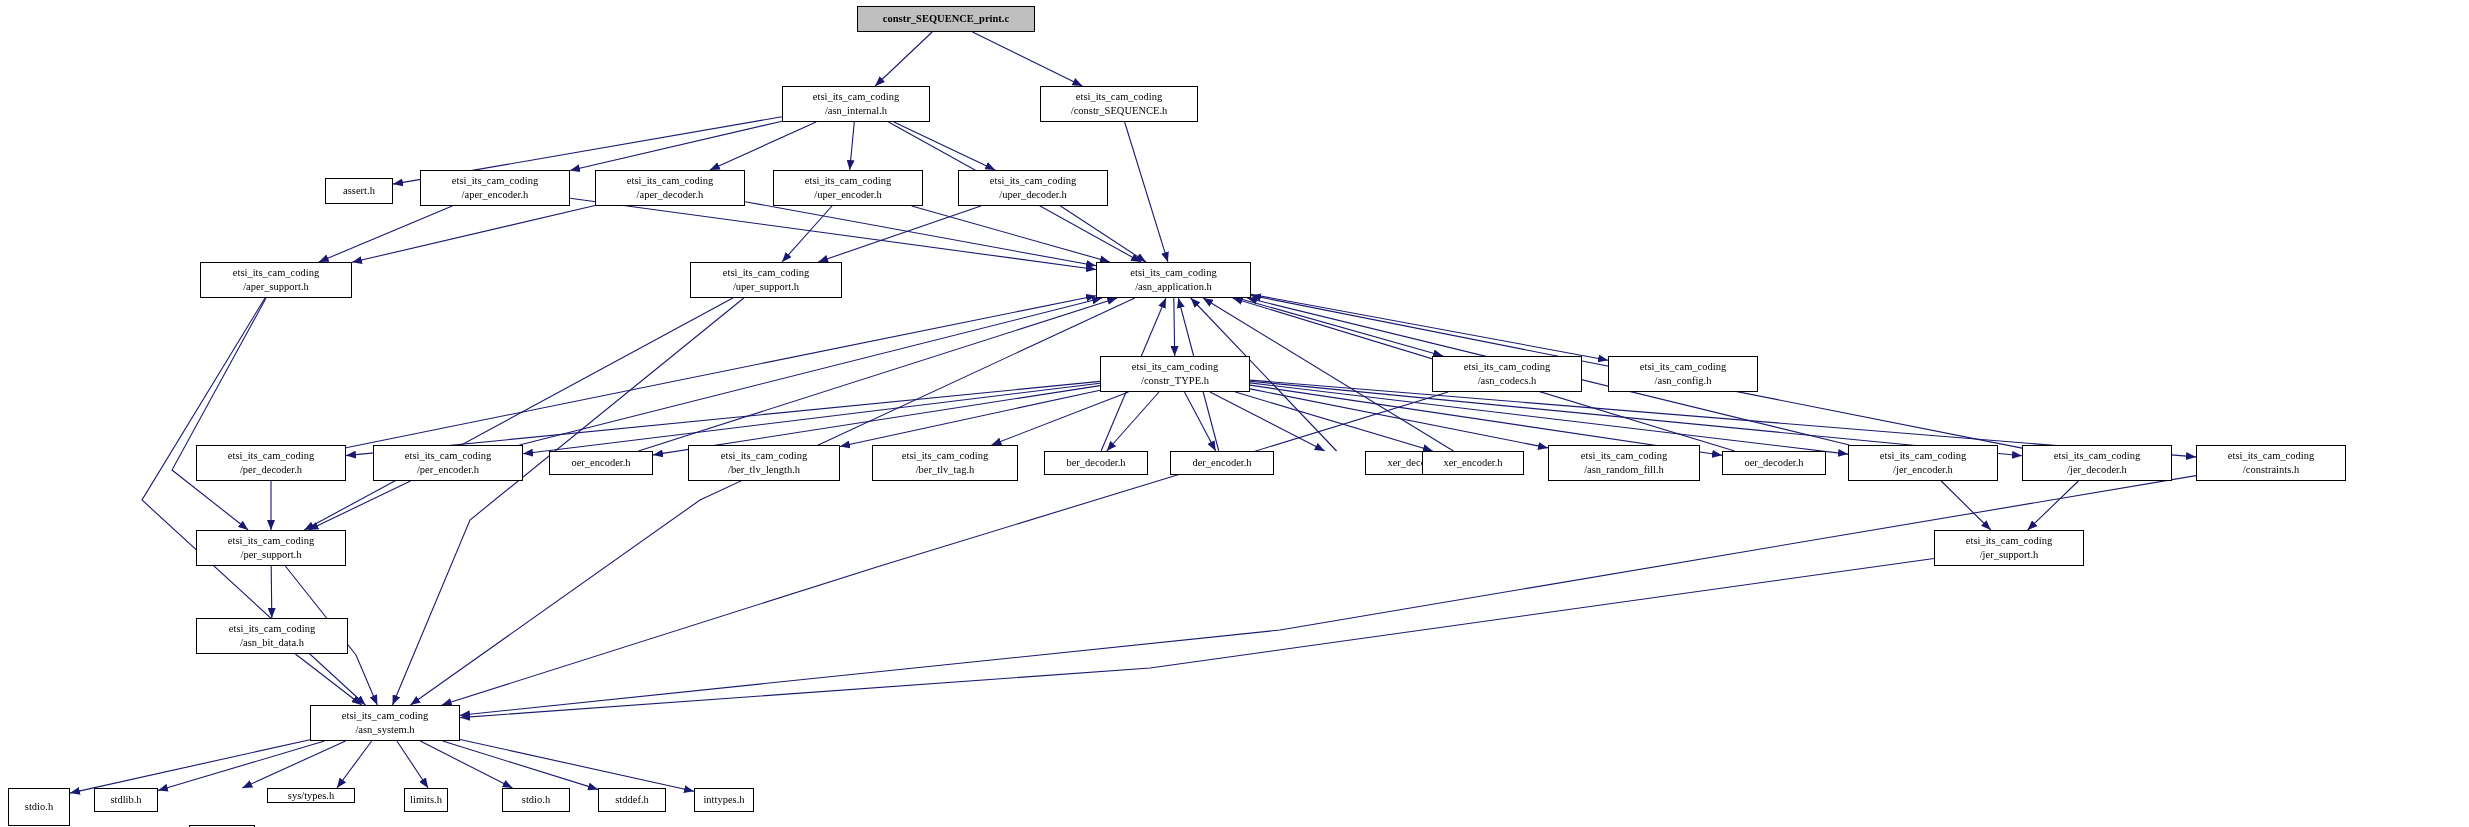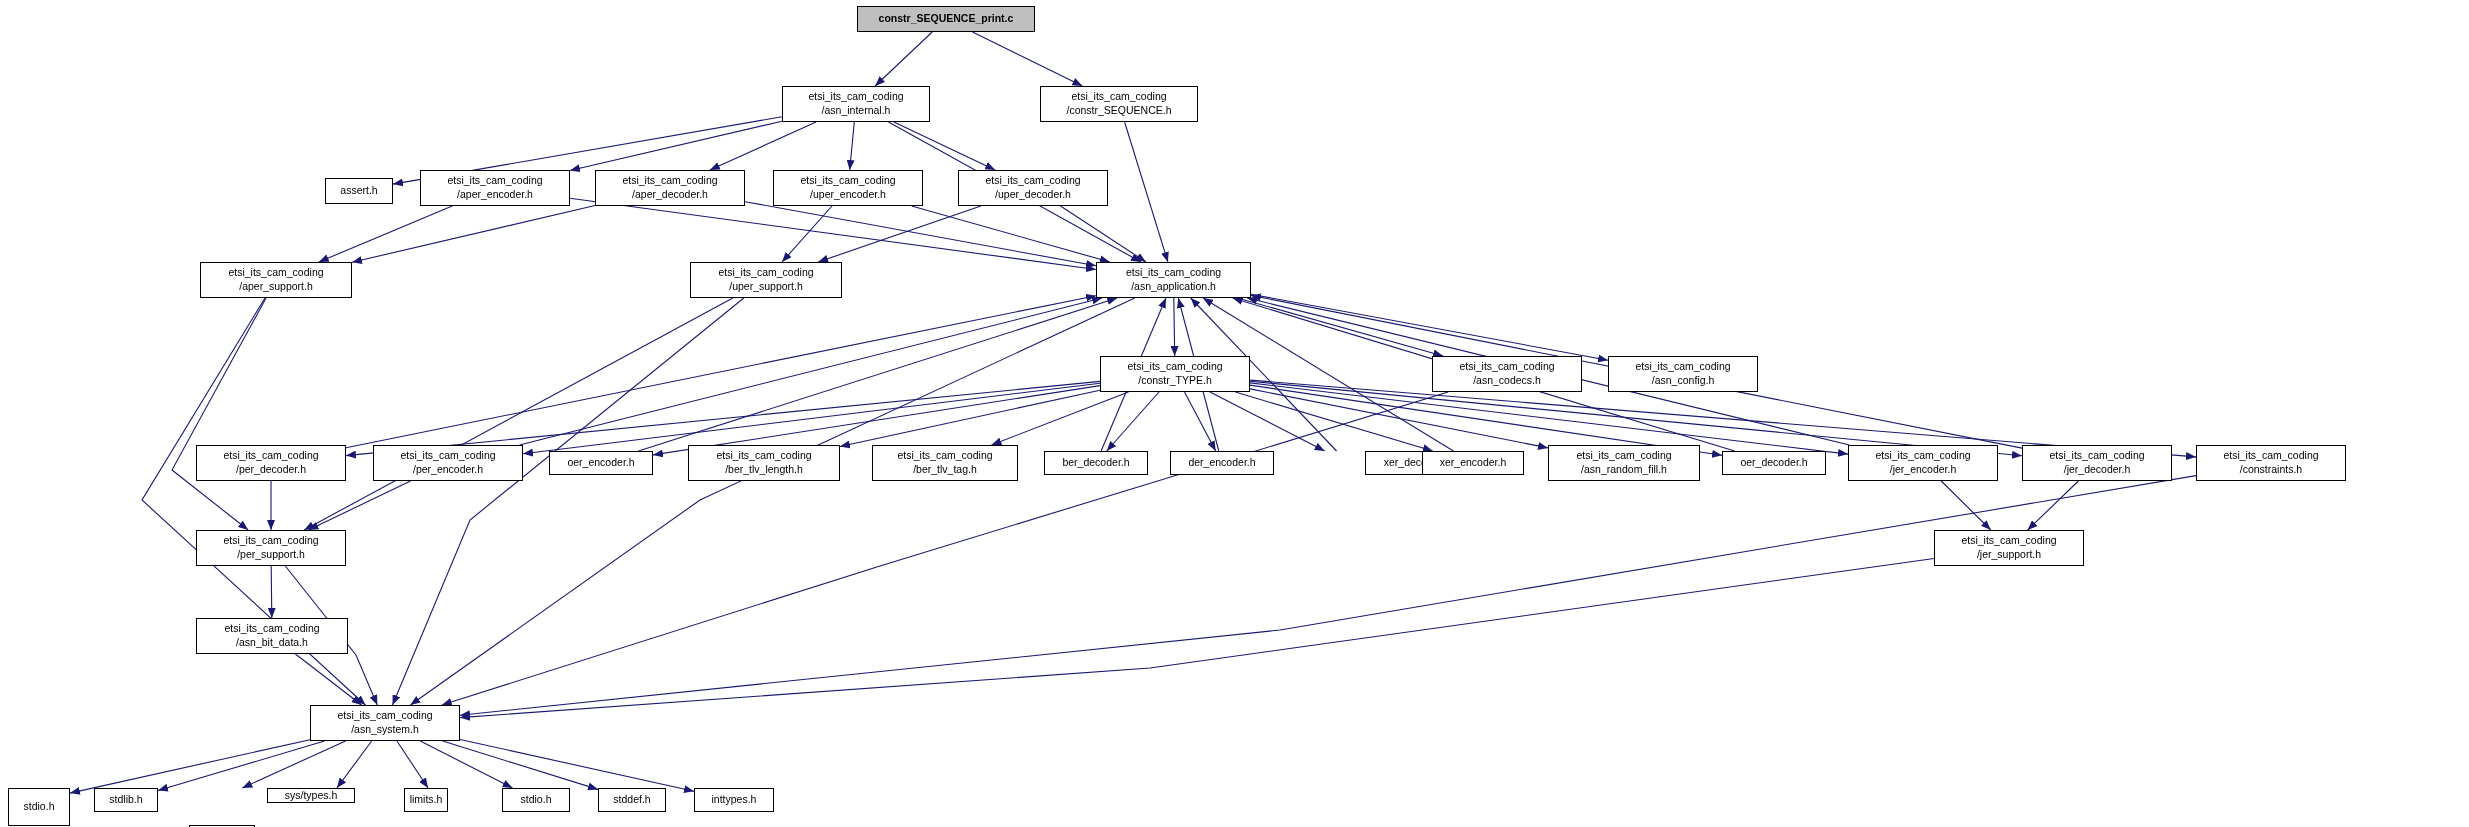--- a/index.html
+++ b/index.html
@@ -1,18 +1,18 @@
 <!DOCTYPE html>
 <html><head>
 <meta charset="utf-8">
 <title>Include dependency graph</title>
 <style>
   html,body{margin:0;padding:0;background:#ffffff;}
   body{font-family:"Liberation Sans",sans-serif;}
-  #graph{position:relative;overflow:hidden;}
+  #graph{position:relative;overflow:hidden;font-family:Liberation Serif, serif;}
   #graph svg.edges{position:absolute;left:0;top:0;z-index:1;}
   .node{
     position:absolute;z-index:2;box-sizing:border-box;
     border:1px solid #000000;background:#ffffff;color:#000000;
     display:flex;flex-direction:column;align-items:center;justify-content:center;
     font-size:10.5px;line-height:1.3;text-align:center;white-space:nowrap;
     cursor:default;
   }
   .node[data-interactable="true"]{cursor:pointer;}
   .node.root{background:#bfbfbf;font-weight:bold;}
@@ -230,16 +230,16 @@
     </div>
     <div class="node" data-interactable="false" style="left: 404px; top: 788px; width: 44px; height: 24px; border-color: rgb(0, 0, 0);">
       <span data-interactable="false">limits.h</span>
     </div>
     <div class="node" data-interactable="false" style="left: 502px; top: 788px; width: 68px; height: 24px; border-color: rgb(0, 0, 0);">
       <span data-interactable="false">stdio.h</span>
     </div>
     <div class="node" data-interactable="false" style="left: 598px; top: 788px; width: 68px; height: 24px; border-color: rgb(0, 0, 0);">
       <span data-interactable="false">stddef.h</span>
     </div>
-    <div class="node" data-interactable="false" style="left: 694px; top: 788px; width: 80px; height: 24px; border-color: rgb(0, 0, 0);">
+    <div class="node" data-interactable="false" style="left: 694px; top: 788px; width: 60px; height: 24px; border-color: rgb(0, 0, 0);">
       <span data-interactable="false">inttypes.h</span>
     </div>
   </div>
 
 </body></html>

